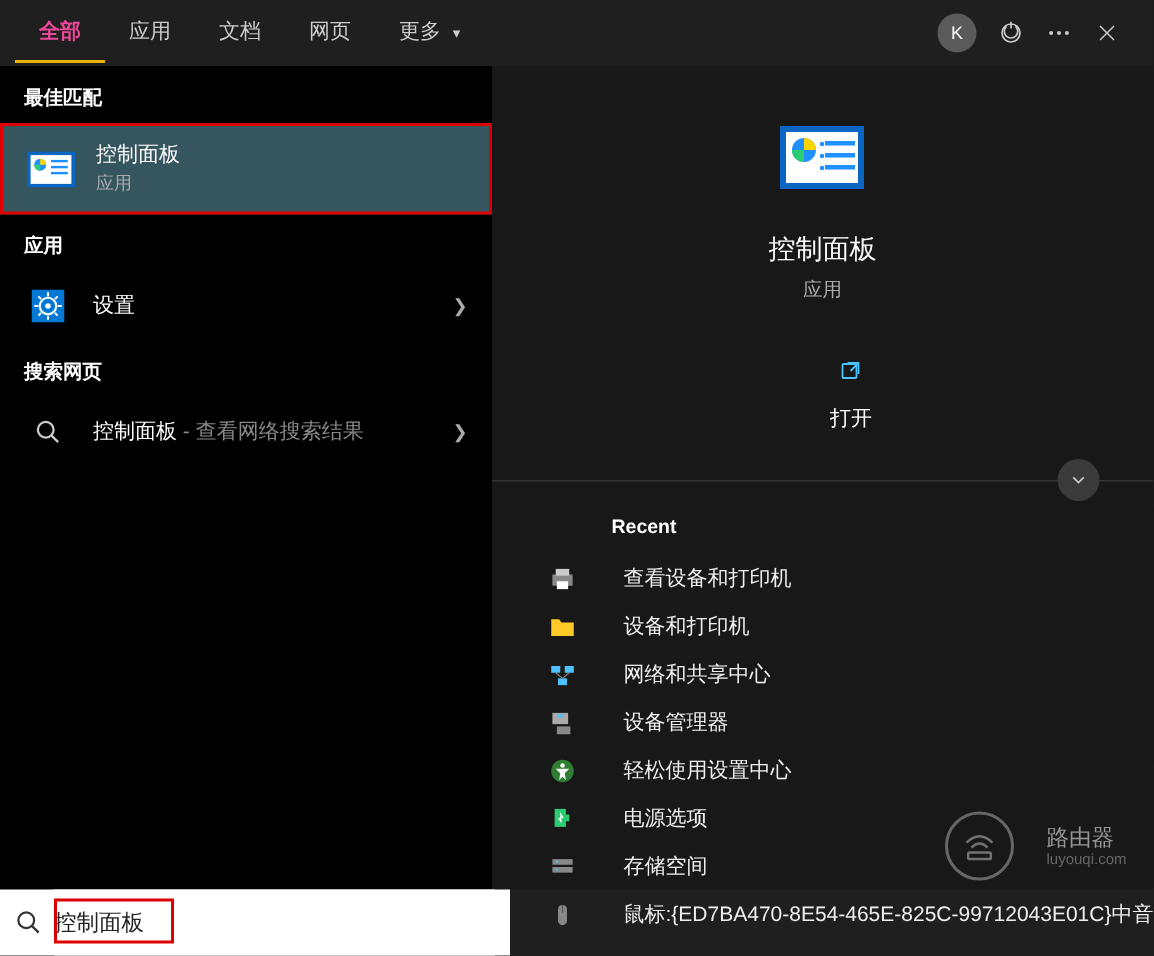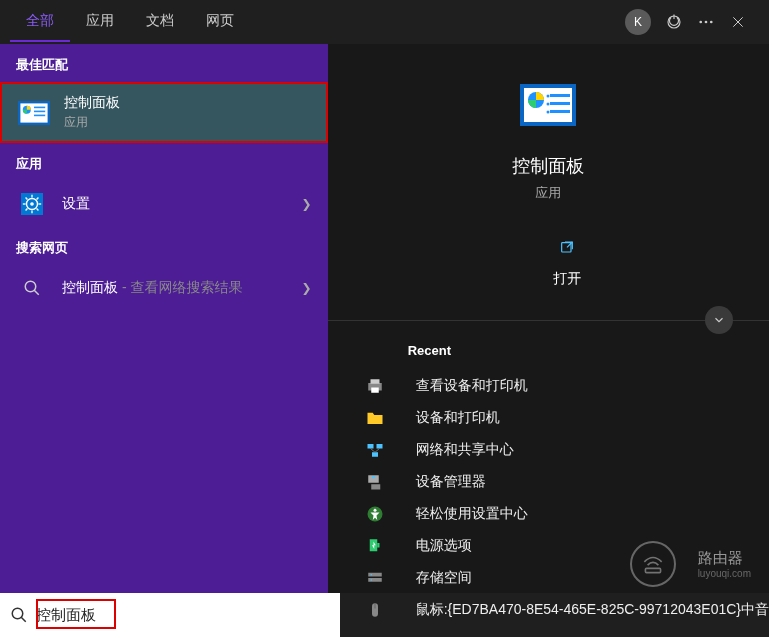--- a/index.html
+++ b/index.html
@@ -2,29 +2,29 @@
 <html><head>
 <meta charset="utf-8">
 <style>
   * { margin: 0; padding: 0; box-sizing: border-box; }
   body { font-family: "Microsoft YaHei", "Segoe UI", sans-serif; background: #1f1f1f; width: 769px; height: 637px; overflow: hidden; color: #fff; }
   
   
   .header { display: flex; align-items: center; height: 44px; background: #1f1f1f; padding: 0 10px; }
   .tabs { display: flex; gap: 0; flex: 1; }
   .tab { padding: 10px 16px; font-size: 14px; color: #ccc; cursor: pointer; border-bottom: 2px solid transparent; }
-  .tab.active { color: #8b5cf6; border-bottom: 2px solid #6d28d9; }
+  .tab.active { color: #ec4899; border-bottom: 2px solid #eab308; font-weight: bold; }
   .header-right { display: flex; align-items: center; gap: 14px; padding-right: 12px; }
   .avatar { width: 26px; height: 26px; border-radius: 50%; background: #5a5a5a; display: flex; align-items: center; justify-content: center; font-size: 12px; color: #fff; }
   .header-icon { width: 18px; height: 18px; display: flex; align-items: center; justify-content: center; color: #ccc; }
   
   .content { display: flex; height: 549px; }
   
   
-  .left { width: 340px; background: #4c1d95; display: flex; flex-direction: column; }
+  .left { width: 340px; background: #000000; display: flex; flex-direction: column; }
   .section-header { font-size: 13px; font-weight: 600; color: #fff; padding: 12px 16px 8px; }
   .result-item { display: flex; align-items: center; padding: 10px 16px; gap: 14px; }
   .result-item.selected { background: #35555f; }
   .result-item .icon-box { width: 32px; height: 26px; display: flex; align-items: center; justify-content: center; flex-shrink: 0; }
   .result-item .texts { flex: 1; }
   .result-item .title { font-size: 14px; color: #fff; }
   .result-item .sub { font-size: 12px; color: #aaa; margin-top: 2px; }
   .result-item.with-chevron { justify-content: space-between; gap: 32px; }
   .chevron { color: #aaa; font-size: 12px; }
   .red-box { border: 2px solid #d00; }
@@ -61,20 +61,24 @@
 </style>
 </head>
 <body>
 
 <div class="header">
   <div class="tabs">
     <div class="tab active">全部</div>
     <div class="tab">应用</div>
     <div class="tab">文档</div>
     <div class="tab">网页</div>
+    <div class="tab">
+      <span>更多</span>
+      <span style="margin-left:4px;font-size:10px;">▾</span>
+    </div>
   </div>
   <div class="header-right">
     <div class="avatar">K</div>
     <div class="header-icon">
       <svg viewBox="0 0 24 24" width="18" height="18" fill="none" stroke="#ccc" stroke-width="1.5">
           <path d="M12 2 L12 8 M8 6 A6 6 0 1 0 16 6"></path>
           <circle cx="12" cy="12" r="8"></circle>
         </svg>
     </div>
     <div class="header-icon">

